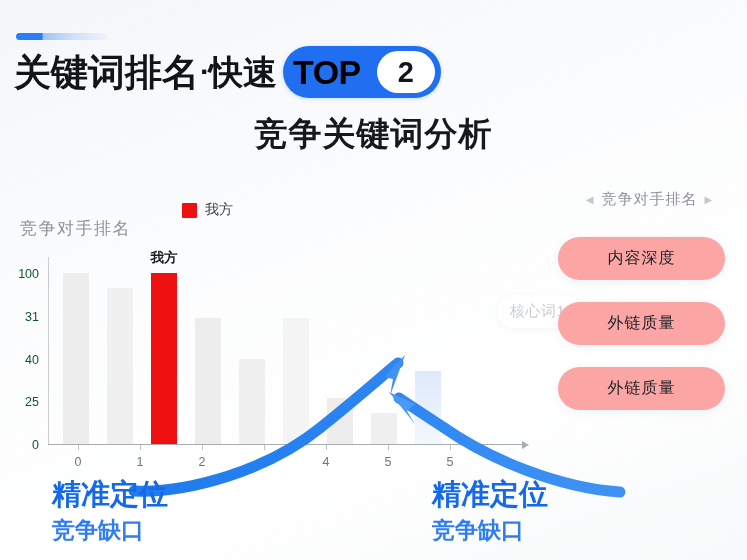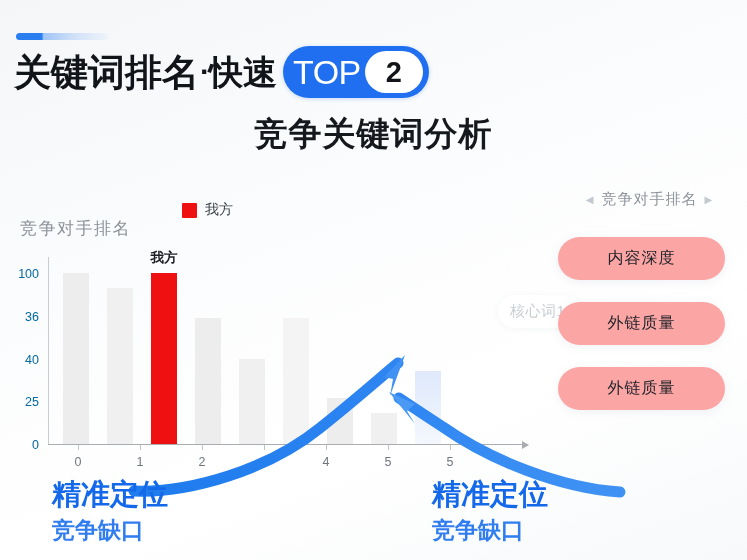--- a/index.html
+++ b/index.html
@@ -71,25 +71,25 @@
     height: 52px;
     border-radius: 26px;
     background: #1f6ff0;
     display: flex;
     align-items: center;
     padding: 0 6px 0 8px;
     box-shadow: 0 1px 4px rgba(31,111,240,0.22);
   }
   .top-badge .top-word {
     font-size: 34px;
-    font-weight: 400;
-    color: #ffffff;
+    font-weight: 700;
+    color: #000000;
     letter-spacing: -0.5px;
     line-height: 1;
-    padding: 0 4px 0 2px;
+    padding: 0 16px 0 2px;
   }
   .top-badge .num-circle {
     width: 58px;
     height: 42px;
     border-radius: 21px;
     background: #ffffff;
     display: flex;
     align-items: center;
     justify-content: center;
     font-size: 29px;
@@ -179,21 +179,21 @@
     border-left: 7px solid #a9adb2;
     border-top: 4px solid transparent;
     border-bottom: 4px solid transparent;
   }
   .ytick {
     position: absolute;
     right: 100%;
     margin-right: 9px;
     transform: translateY(-50%);
     font-size: 12.5px;
-    color: #0369a1;
+    color: #14532d;
     white-space: nowrap;
   }
   .xtick {
     position: absolute;
     top: 100%;
     margin-top: 10px;
     transform: translateX(-50%);
     font-size: 12.5px;
     color: #70767d;
   }
@@ -337,21 +337,21 @@
   <div class="legend">
     <span class="legend-swatch"></span>
     <span class="legend-label">我方</span>
   </div>
 
   <div class="plot" id="plot">
     <div class="y-axis-line"></div>
     <div class="x-axis-line"></div>
     <div class="x-axis-arrow"></div>
   <div class="ytick" style="top: 17.0909px;">100</div>
-      <div class="ytick" style="top: 59.8182px;">36</div>
+      <div class="ytick" style="top: 59.8182px;">31</div>
       <div class="ytick" style="top: 102.545px;">40</div>
       <div class="ytick" style="top: 145.273px;">25</div>
       <div class="ytick" style="top: 188px;">0</div>
       <div class="bar " style="left: 15px; width: 26px; height: 170.909px;"></div>
       <div class="bar faint" style="left: 59px; width: 26px; height: 155.527px;"></div>
       <div class="bar mine" style="left: 103px; width: 26px; height: 170.909px;">
         <div class="bar-label">我方</div>
       </div>
       <div class="bar " style="left: 147px; width: 26px; height: 126.473px;"></div>
       <div class="bar faint" style="left: 191px; width: 26px; height: 85.4545px;"></div>

